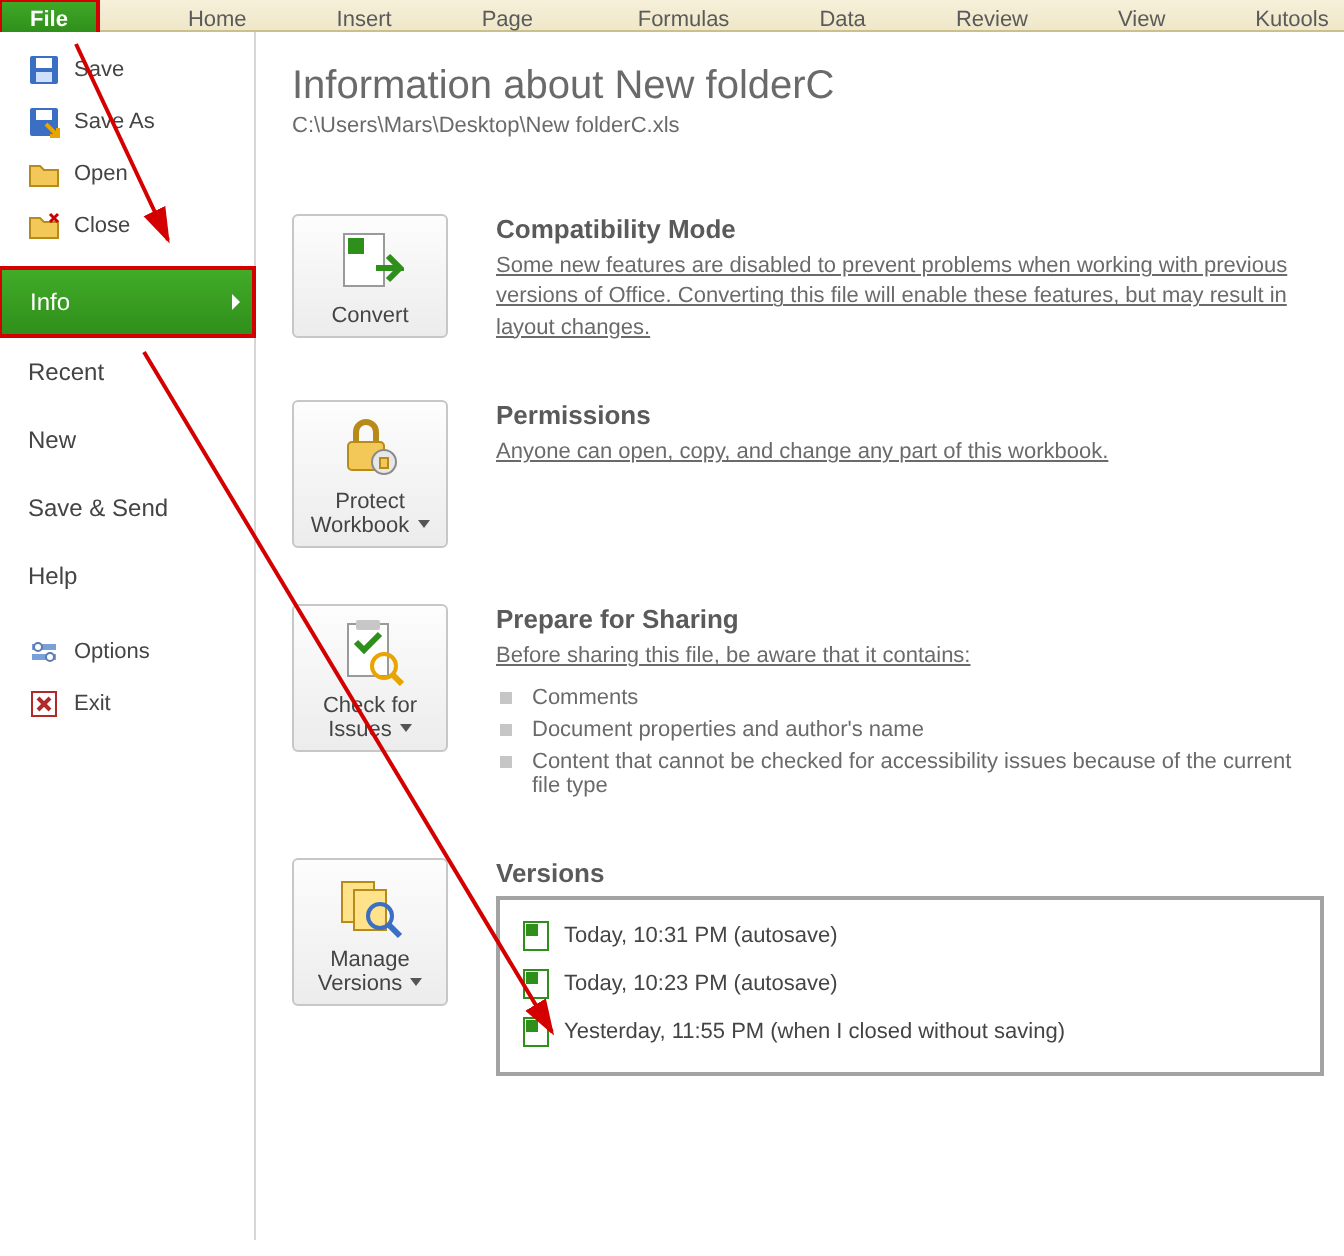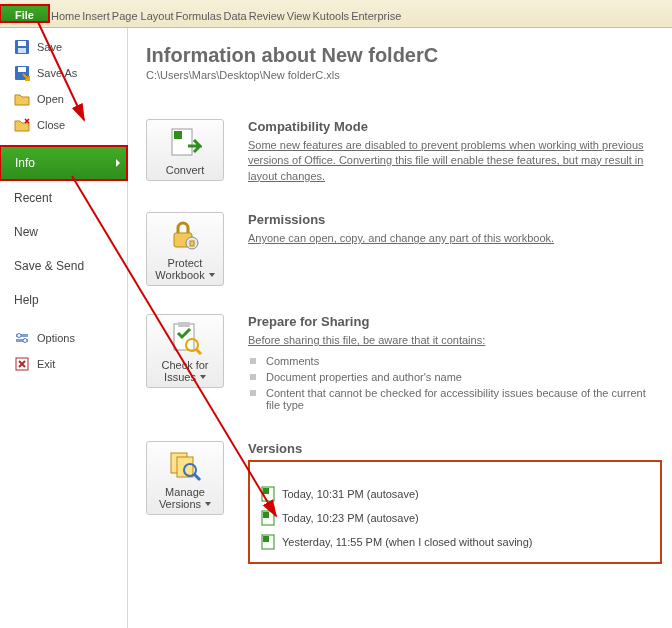--- a/index.html
+++ b/index.html
@@ -1,53 +1,53 @@
 <!DOCTYPE html>
 <html><head>
 <meta charset="utf-8">
 <style>
   * { box-sizing: border-box; margin: 0; padding: 0; font-family: "Segoe UI", Tahoma, sans-serif; }
   body { width: 672px; height: 628px; background: #fff; overflow: hidden; position: relative; }
 
   
-  .ribbon { height: 28px; background: linear-gradient(#f6f0da,#efe7c8); border-bottom: 1px solid #c9c08d; display: flex; align-items: center; font-size: 11px; color: #5a5a5a; }
+  .ribbon { height: 16px; background: linear-gradient(#f6f0da,#efe7c8); border-bottom: 1px solid #c9c08d; display: flex; align-items: flex-start; font-size: 11px; color: #5a5a5a; gap: 43px; }
   .ribbon .tab { padding: 4px 1px 0; cursor: default; }
   .ribbon .tab.file { background: linear-gradient(#3fa826,#2f8f1b); color: #fff; font-weight: 600; border: 2px solid #d40000; margin: -1px 0 -1px -1px; padding: 3px 14px 0; }
 
   .main { display: flex; height: calc(100% - 24px); }
 
   
   .side { width: 128px; background: #fff; border-right: 1px solid #d6d6d6; padding-top: 6px; }
   .side .item { display: flex; align-items: center; gap: 7px; padding: 5px 10px 5px 14px; font-size: 11px; color: #444; cursor: default; }
   .side .item .ic { width: 16px; height: 16px; display: flex; align-items: center; justify-content: center; }
   .side .sep { height: 8px; }
   .side .big { padding: 10px 14px; font-size: 12px; color: #444; cursor: default; }
   .side .big.info { background: linear-gradient(#41ab27,#2f8f1b); color: #fff; border: 2px solid #d40000; position: relative; margin: -1px -1px 0 -1px; padding: 9px 14px; }
   .side .big.info::after { content: ""; position: absolute; right: 6px; top: 50%; transform: translateY(-50%); border-left: 4px solid #fff; border-top: 4px solid transparent; border-bottom: 4px solid transparent; }
 
   
   .content { flex: 1; background: #fff; padding: 16px 10px 10px 18px; overflow: hidden; }
-  .title { font-size: 20px; color: #6a6a6a; font-weight: 700; margin-bottom: 2px; }
+  .title { font-size: 20px; color: #6a6a6a; font-weight: 400; margin-bottom: 2px; }
   .path  { font-size: 11px; color: #6a6a6a; margin-bottom: 38px; }
 
   .section { display: flex; align-items: flex-start; gap: 22px; margin-bottom: 28px; }
   .btncol { width: 80px; display: flex; justify-content: flex-start; }
   .bigbtn { width: 78px; border: 1px solid #c7c7c7; border-radius: 3px; background: linear-gradient(#fdfdfd,#ececec); text-align: center; font-size: 11px; color: #444; padding: 6px 2px 4px; cursor: default; }
   .bigbtn .bicon { height: 34px; display: flex; align-items: center; justify-content: center; margin-bottom: 4px; }
   .bigbtn .drop::after { content: ""; display: inline-block; margin-left: 4px; border-top: 4px solid #555; border-left: 3px solid transparent; border-right: 3px solid transparent; vertical-align: 2px; }
 
   .sectxt { flex: 1; }
   .sectxt h3 { font-size: 13px; font-weight: 700; color: #5a5a5a; margin-bottom: 4px; }
   .sectxt p { font-size: 11px; color: #6a6a6a; line-height: 1.4; text-decoration: underline; }
   .sectxt ul { list-style: none; margin-top: 4px; }
   .sectxt ul li { font-size: 11px; color: #6a6a6a; padding: 2px 0 2px 18px; position: relative; }
   .sectxt ul li::before { content: ""; position: absolute; left: 2px; top: 5px; width: 6px; height: 6px; background: #c6c6c6; }
 
   
-  .versions-box { border: 2px solid #c2410c; padding: 20px 10px 8px; margin-top: 2px; }
+  .versions-box { border: 2px solid #a3a3a3; padding: 6px 10px 8px; margin-top: 2px; }
   .ver-row { display: flex; align-items: center; gap: 6px; font-size: 11px; color: #444; padding: 4px 0; cursor: default; }
   .ver-row .vic { width: 16px; height: 16px; }
 
   
   .redarrow { position: absolute; left: 0; top: 0; pointer-events: none; }
 
   svg { display: block; }
 </style>
 </head>
 <body>

